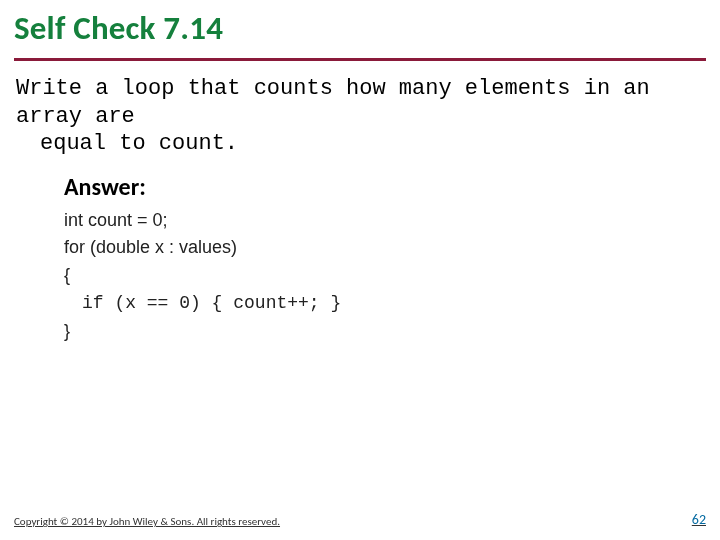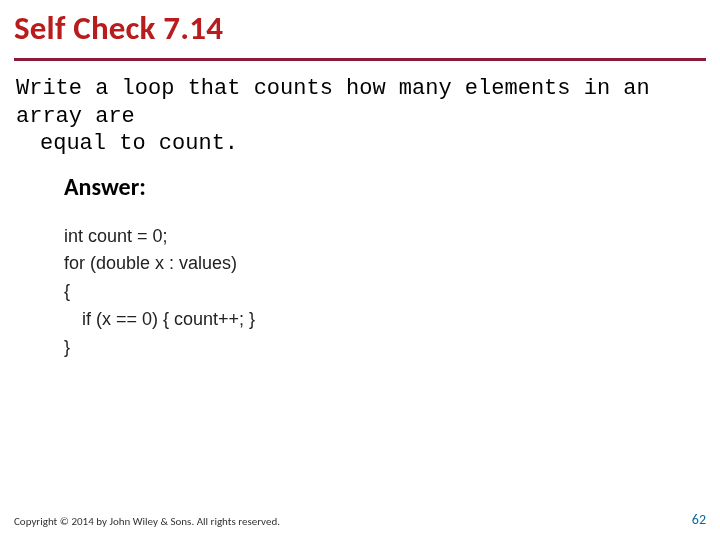--- a/index.html
+++ b/index.html
@@ -1,26 +1,26 @@
 <!DOCTYPE html>
 <html><head>
 <meta charset="utf-8">
 <style>
   * { margin: 0; padding: 0; box-sizing: border-box; }
   html, body { width: 720px; height: 540px; background: #fff; font-family: Calibri, "Segoe UI", Arial, sans-serif; color: #000; }
   .slide { position: relative; width: 720px; height: 540px; padding: 8px 14px 0 14px; }
-  .title { font-weight: 700; font-size: 33px; color: #b91c1c; letter-spacing: 0.2px; padding-bottom: 6px; }
+  .title { font-weight: 700; font-size: 33px; color: #15803d; letter-spacing: 0.2px; padding-bottom: 6px; }
   .title-rule { height: 3px; background: #8a1a3a; margin: 4px 0 14px 0; }
   .prompt { font-size: 22px; font-family: Liberation Mono, monospace; line-height: 1.25; padding-left: 2px; }
   .prompt .indent { display: block; padding-left: 24px; }
   .answer-block { margin-top: 14px; padding-left: 50px; }
   .answer-label { font-size: 24px; font-family: Calibri, Arial, sans-serif; }
-  .code { margin-top: 22px; font-family: Arial, Helvetica, sans-serif; font-size: 18px; line-height: 1.55; color: #222; }
-  .code .inner { padding-left: 18px; }
-  .footer { position: absolute; left: 14px; right: 14px; bottom: 12px; display: flex; justify-content: space-between; align-items: flex-end; font-size: 11px; color: #333; }
+  .code { margin-top: 6px; font-family: Arial, Helvetica, sans-serif; font-size: 18px; line-height: 1.55; color: #222; }
+  .code .inner { padding-left: 18px; font-family: Liberation Mono, monospace; }
+  .footer { position: absolute; left: 14px; right: 14px; bottom: 12px; display: flex; justify-content: space-between; align-items: flex-end; font-size: 11px; color: #333; text-decoration: underline; }
   .footer .page { font-size: 14px; color: #0369a1; }
 </style>
 </head>
 <body>
 
 <div class="slide">
 
   <div class="title">Self Check 7.14</div>
   <div class="title-rule"></div>
 

